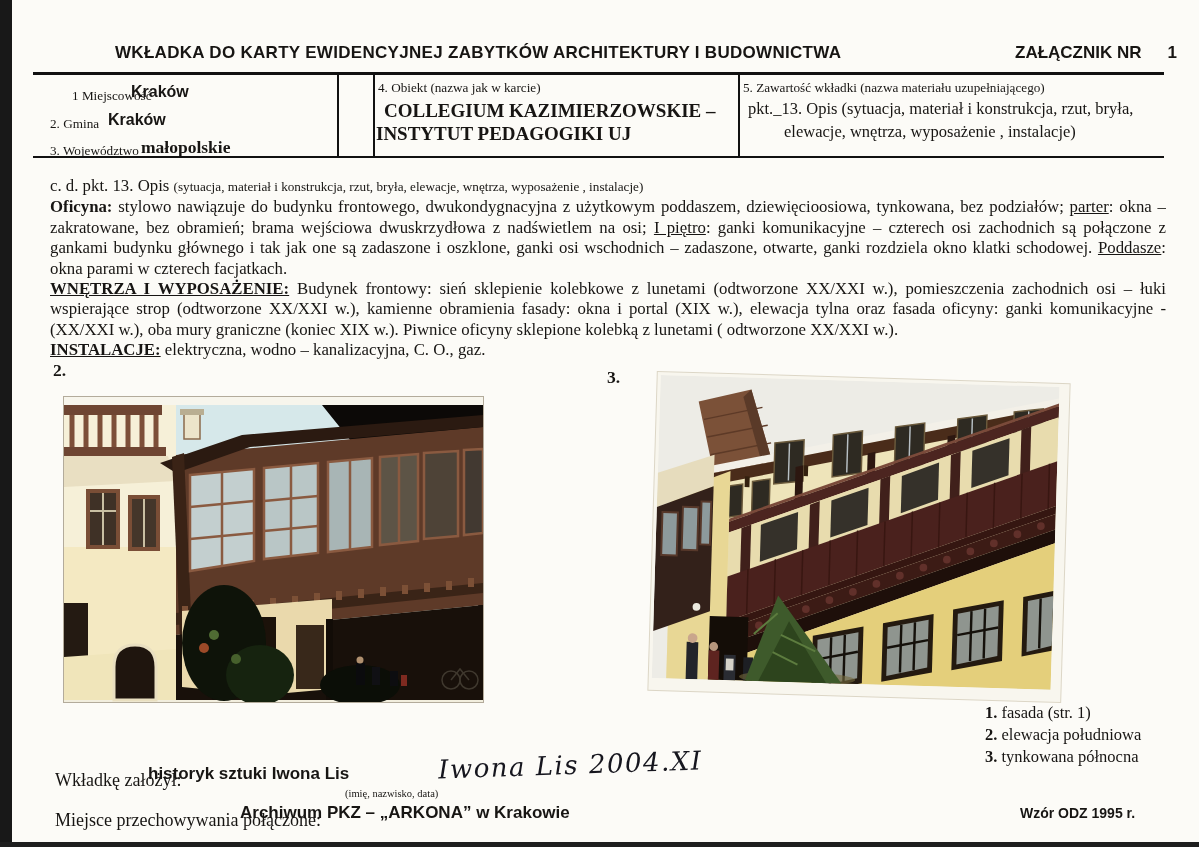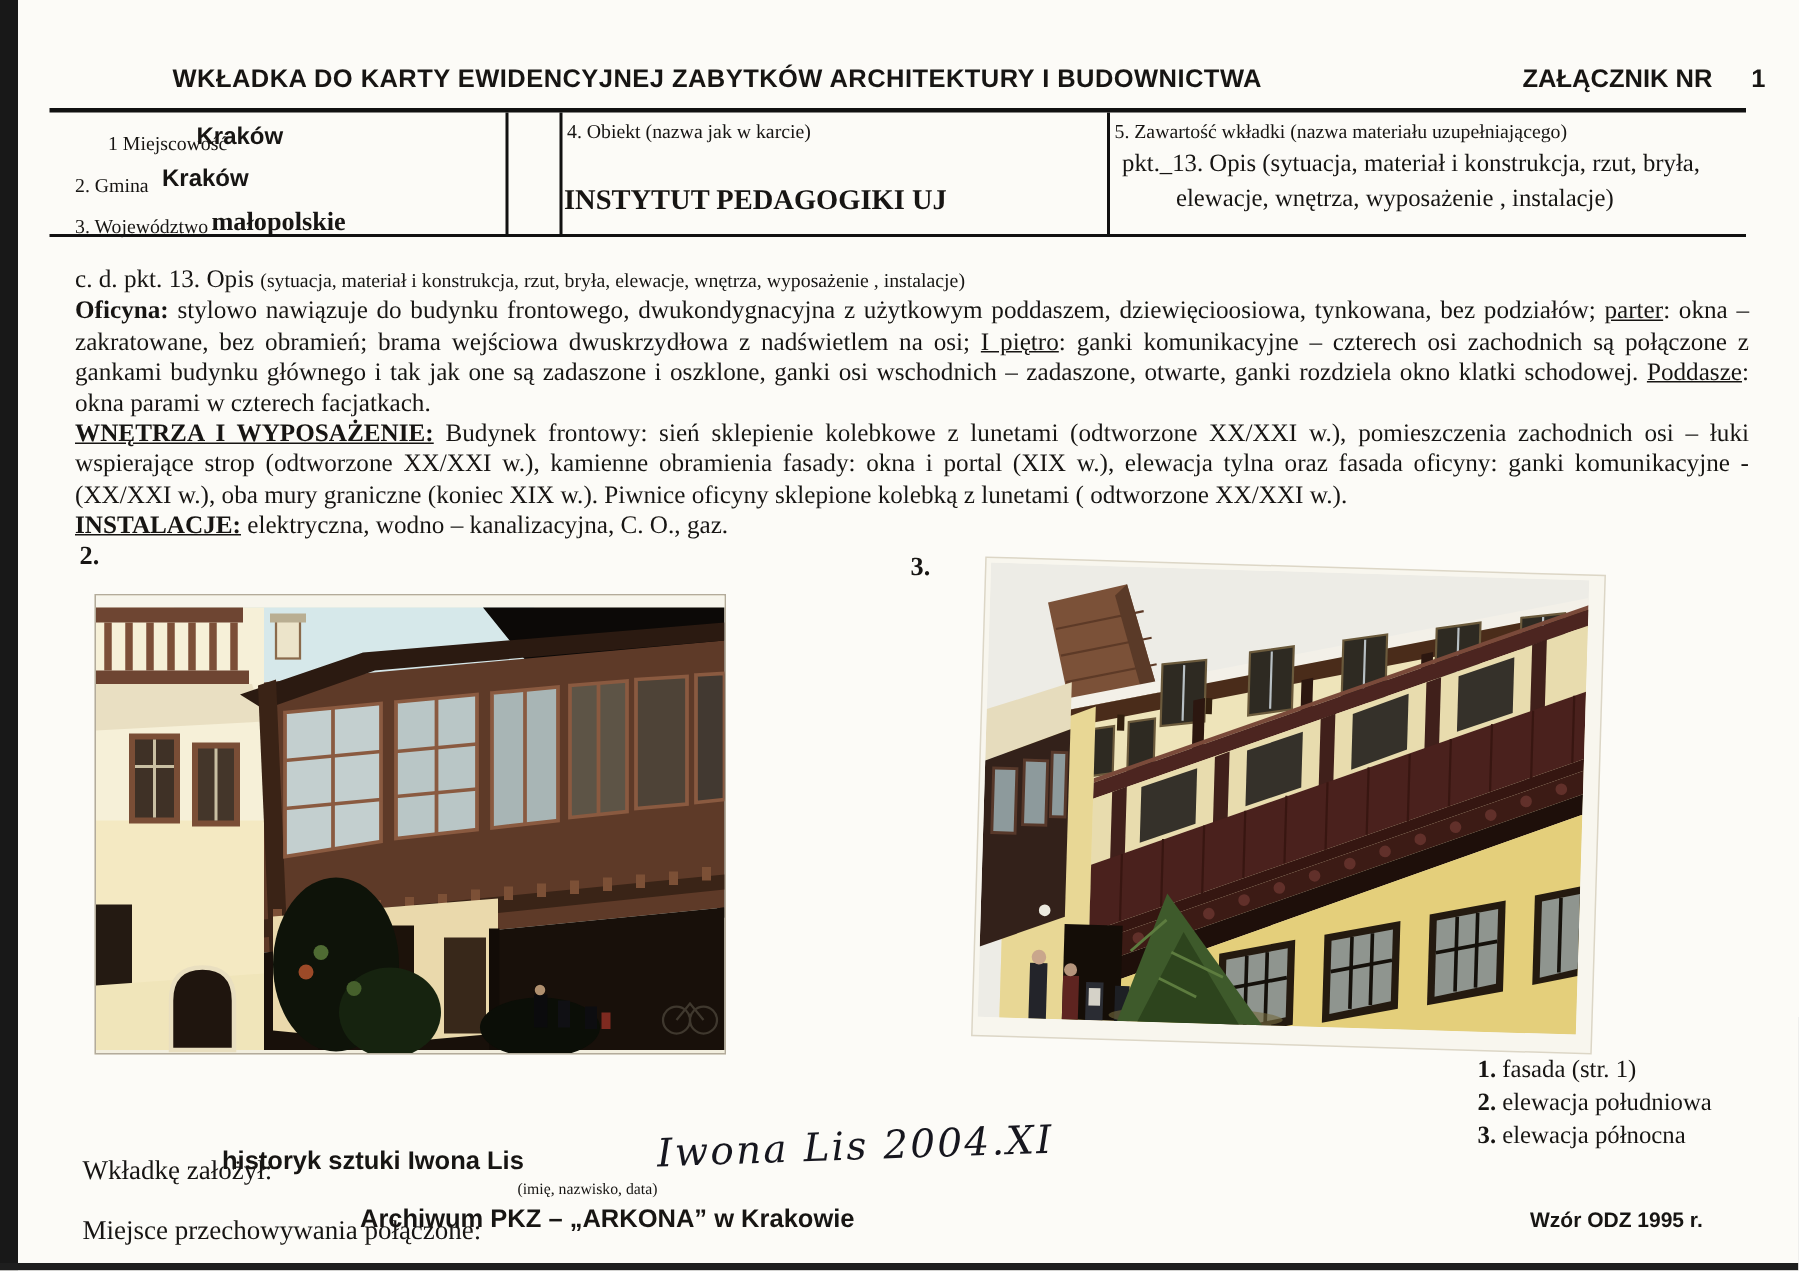--- a/index.html
+++ b/index.html
@@ -63,20 +63,21 @@
   <div class="abs vline v3"></div>
 
   <div class="abs flabel" style="left:50px;top:88px;margin-left:22px;">1 Miejscowość</div>
   <div class="abs fval-sans" style="left:131px;top:83px;">Kraków</div>
   <div class="abs flabel" style="left:50px;top:116px;">2. Gmina</div>
   <div class="abs fval-sans" style="left:108px;top:111px;">Kraków</div>
   <div class="abs flabel" style="left:50px;top:143px;">3. Województwo</div>
   <div class="abs fval-serif" style="left:141px;top:137px;">małopolskie</div>
 
   <div class="abs flabel" style="left:378px;top:80px;">4. Obiekt (nazwa jak w karcie)</div>
+  <div class="abs obj-name" style="left:384px;top:99px;">COLLEGIUM KAZIMIERZOWSKIE –</div>
   <div class="abs obj-name" style="left:376px;top:122px;">INSTYTUT PEDAGOGIKI UJ</div>
 
   <div class="abs flabel" style="left:743px;top:80px;">5. Zawartość wkładki (nazwa materiału uzupełniającego)</div>
   <div class="abs field5-line" style="left:748px;top:98px;">pkt._13. Opis (sytuacja, materiał i konstrukcja, rzut, bryła,</div>
   <div class="abs field5-line" style="left:740px;top:121px;padding-left:44px;">elewacje, wnętrza, wyposażenie , instalacje)</div>
 
   <div class="abs rule rule-bottom"></div>
 
   <div class="abs desc">
     <p><span>c. d. pkt. 13. Opis </span><span class="small">(sytuacja, materiał i konstrukcja, rzut, bryła, elewacje, wnętrza, wyposażenie , instalacje)</span></p>
@@ -326,21 +327,21 @@
         <line x1="128" y1="240" x2="104" y2="262"></line>
           <line x1="132" y1="262" x2="168" y2="278"></line>
         <line x1="124" y1="280" x2="150" y2="292"></line>
       </g>
     </svg>
   </div>
 
   <div class="abs captions">
     <div><span class="n">1.</span><span> fasada (str. 1)</span></div>
     <div><span class="n">2.</span><span> elewacja południowa</span></div>
-    <div><span class="n">3.</span><span> elewacja północna</span></div>
+    <div><span class="n">3.</span><span> tynkowana północna</span></div>
   </div>
 
   <div class="abs foot-label" style="left:55px;top:770px;">Wkładkę założył:</div>
   <div class="abs foot-val" style="left:148px;top:764px;">historyk sztuki Iwona Lis</div>
   <div class="abs foot-note" style="left:345px;top:788px;">(imię, nazwisko, data)</div>
   <div class="abs signature">Iwona Lis 2004.XI</div>
   <div class="abs foot-label" style="left:55px;top:810px;">Miejsce przechowywania połączone:</div>
   <div class="abs foot-val" style="left:240px;top:803px;">Archiwum PKZ – „ARKONA” w Krakowie</div>
   <div class="abs wzor">Wzór ODZ 1995 r.</div>
 

